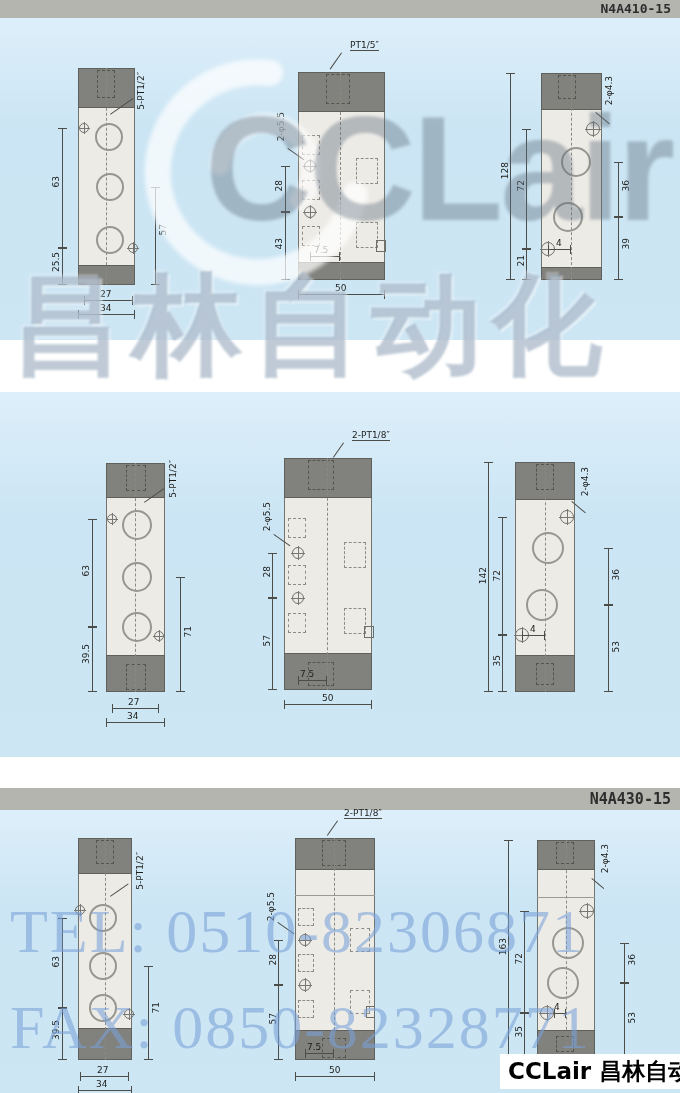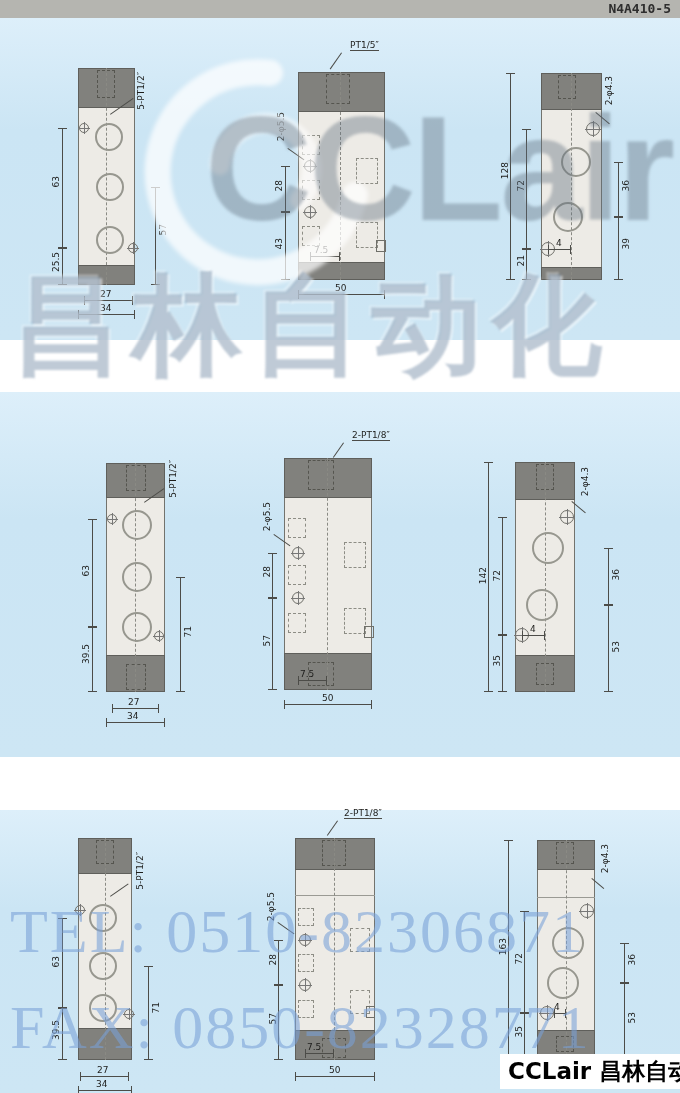--- a/index.html
+++ b/index.html
@@ -50,21 +50,24 @@
 </head>
 <body>
 
 <div class="page">
 
   <div class="sec" style="top:18px;height:322px"></div>
   <div class="sec" style="top:392px;height:365px"></div>
   <div class="sec" style="top:810px;height:283px"></div>
 
   <div class="bar" style="top:0;height:18px;line-height:18px;font-size:13px">
-    <span>N4A410-5</span>
+    <span>N4A410-15</span>
+  </div>
+  <div class="bar" style="top:788px;height:22px;line-height:22px;font-size:15px">
+    <span>N4A430-15</span>
   </div>
 
   <div class="view" style="left:50px;top:60px;width:165px;height:262px">
     <div class="vbody" style="left:28px;top:8px;width:57px;height:217px"></div>
     <div class="vcap" style="left:28px;top:8px;width:57px;height:40px"></div>
     <div class="vcap" style="left:28px;top:205px;width:57px;height:20px"></div>
     <div class="pd" style="left:47px;top:10px;width:18px;height:28px"></div>
     <div class="cl" style="left:56px;top:8px;height:217px"></div>
     <div class="bc" style="left:45px;top:63px;width:28px;height:28px"></div>
     <div class="bc" style="left:46px;top:113px;width:28px;height:28px"></div>

